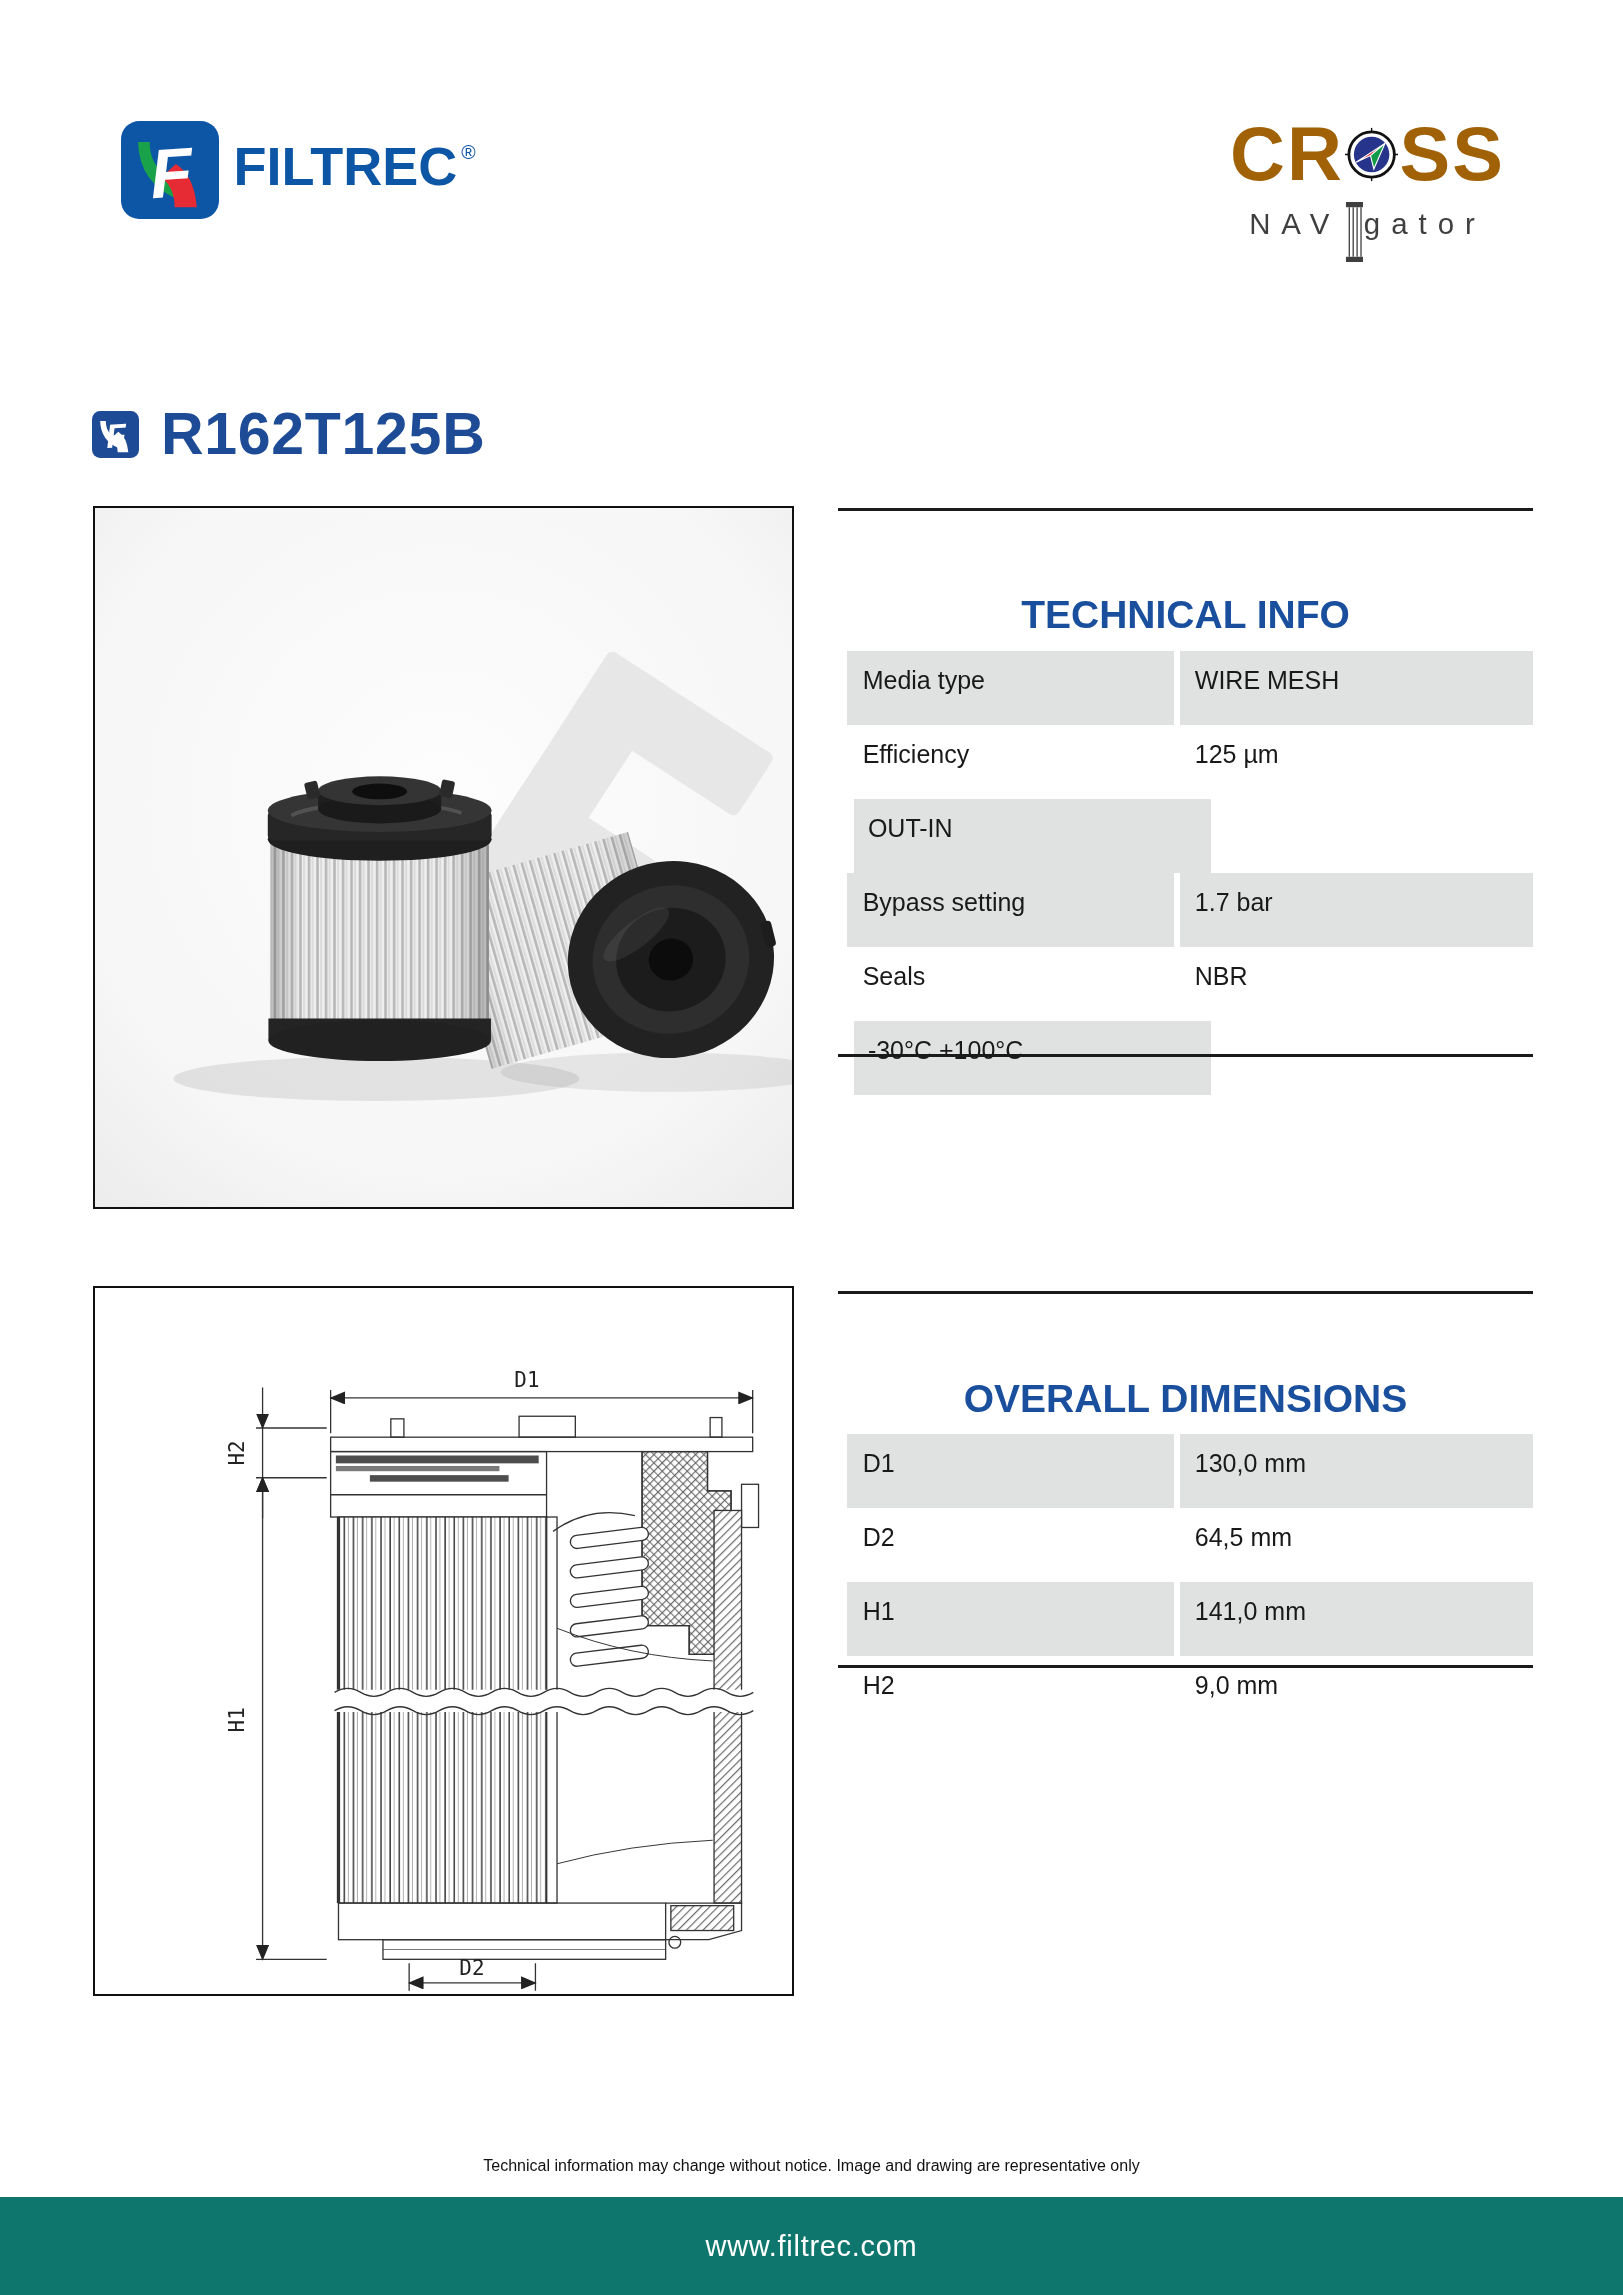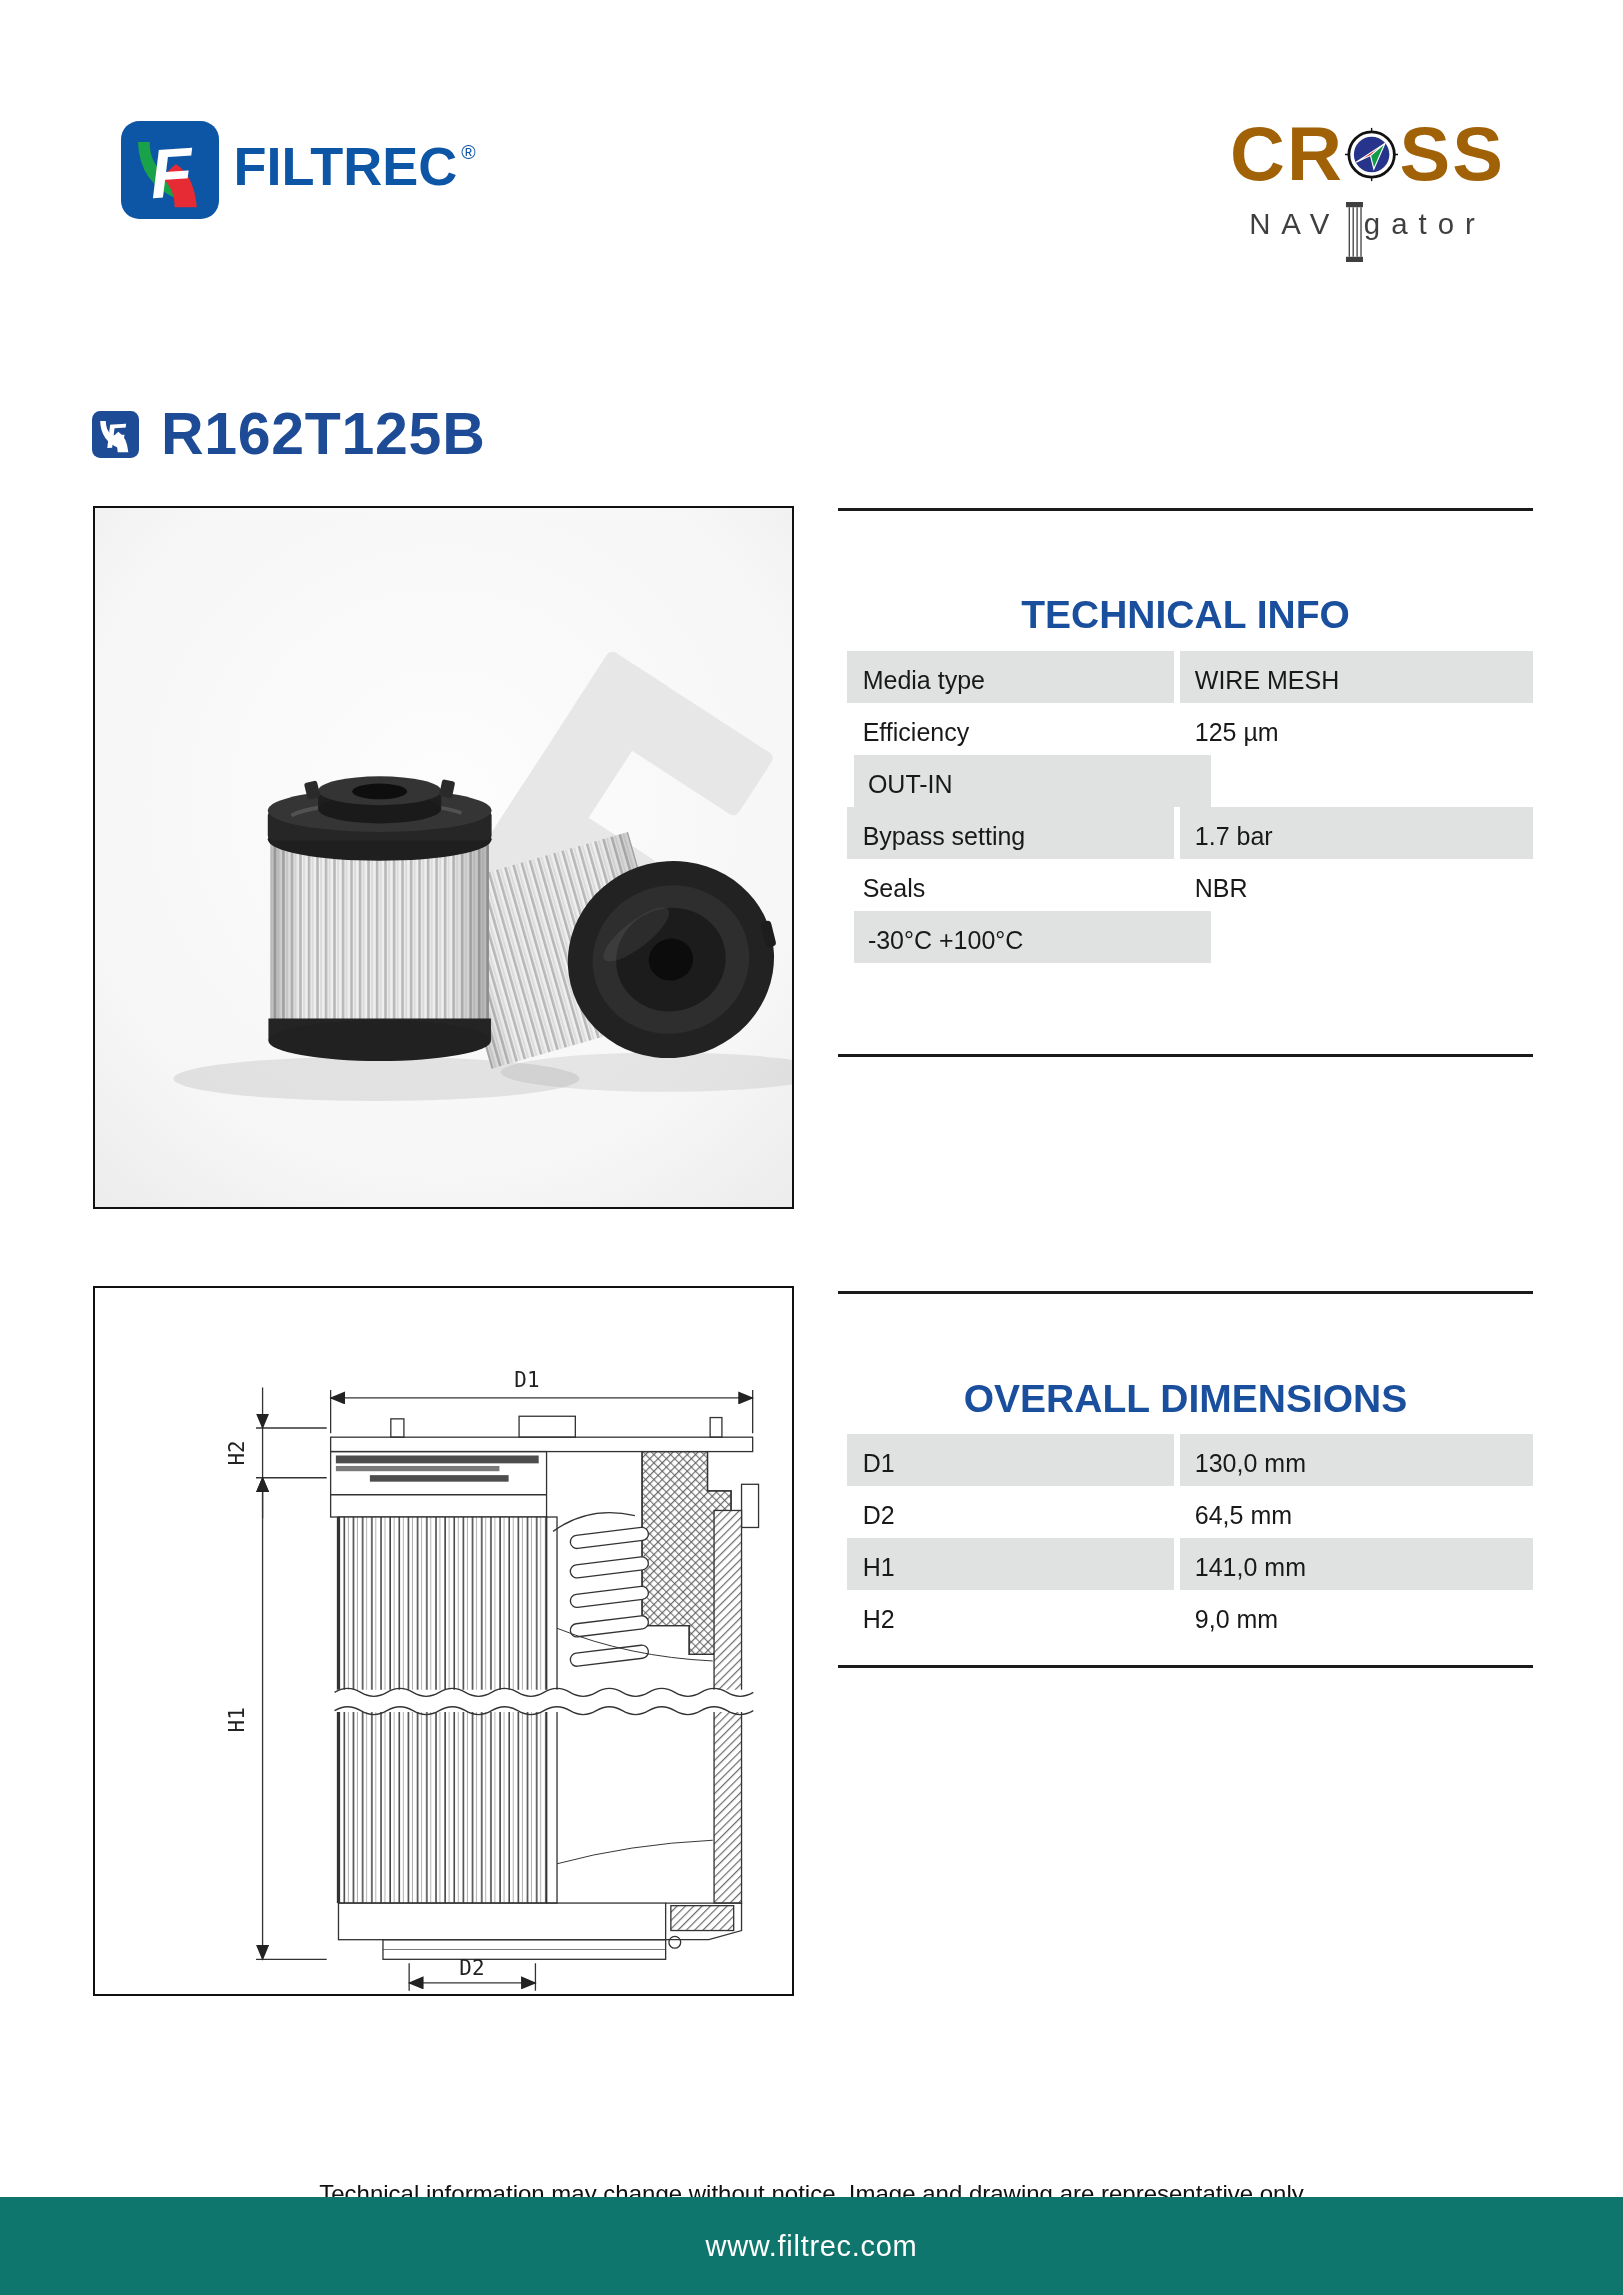--- a/index.html
+++ b/index.html
@@ -32,28 +32,28 @@
   .framebox { position:absolute; left:93px; width:697px; border:2px solid #101010; background:#ffffff; }
   #photo-box   { top:506px;  height:699px; }
   #drawing-box { top:1286px; height:706px; }
   .framebox svg { display:block; width:100%; height:100%; }
 
   
   .rule { position:absolute; left:838px; width:695px; height:3.3px; background:#1a1a1a; }
   .section-title { position:absolute; left:838px; width:695px; text-align:center;
                    font-size:39px; font-weight:700; color:#1a4f9e; line-height:39px; letter-spacing:0; }
   .dtable { position:absolute; left:838px; width:695px; }
-  .trow { display:flex; height:52px;padding-left:9px; }
+  .trow { display:flex; height:74px;padding-left:9px; }
   .trow .c1 { width:331px; box-sizing:border-box; padding-left:15.7px; font-size:25px; line-height:58px; white-space:nowrap; }
   .trow .c2 { width:357px; margin-left:6.5px; box-sizing:border-box; padding-left:14.4px; font-size:25px; line-height:58px; white-space:nowrap; }
   .trow.alt .c1, .trow.alt .c2 { background:#e0e2e2; }
 
   
   .disclaimer { position:absolute; left:0; top:2157px; width:1623px; text-align:center;
-                font-size:24px; color:#111111;margin-top:23px; }
+                font-size:16px; color:#111111; }
   .footer-bar { position:absolute; left:0; top:2197px; width:1623px; height:98px; background:#0f766e;
                 display:flex; align-items:center; justify-content:center; }
   .site-url { color:#ffffff; font-size:29px; letter-spacing:0.7px; }
 
   .dim-label { font-family:"DejaVu Sans Mono", monospace; font-size:32px; fill:#222222; }
 </style>
 </head>
 <body>
 
 <div class="page">

